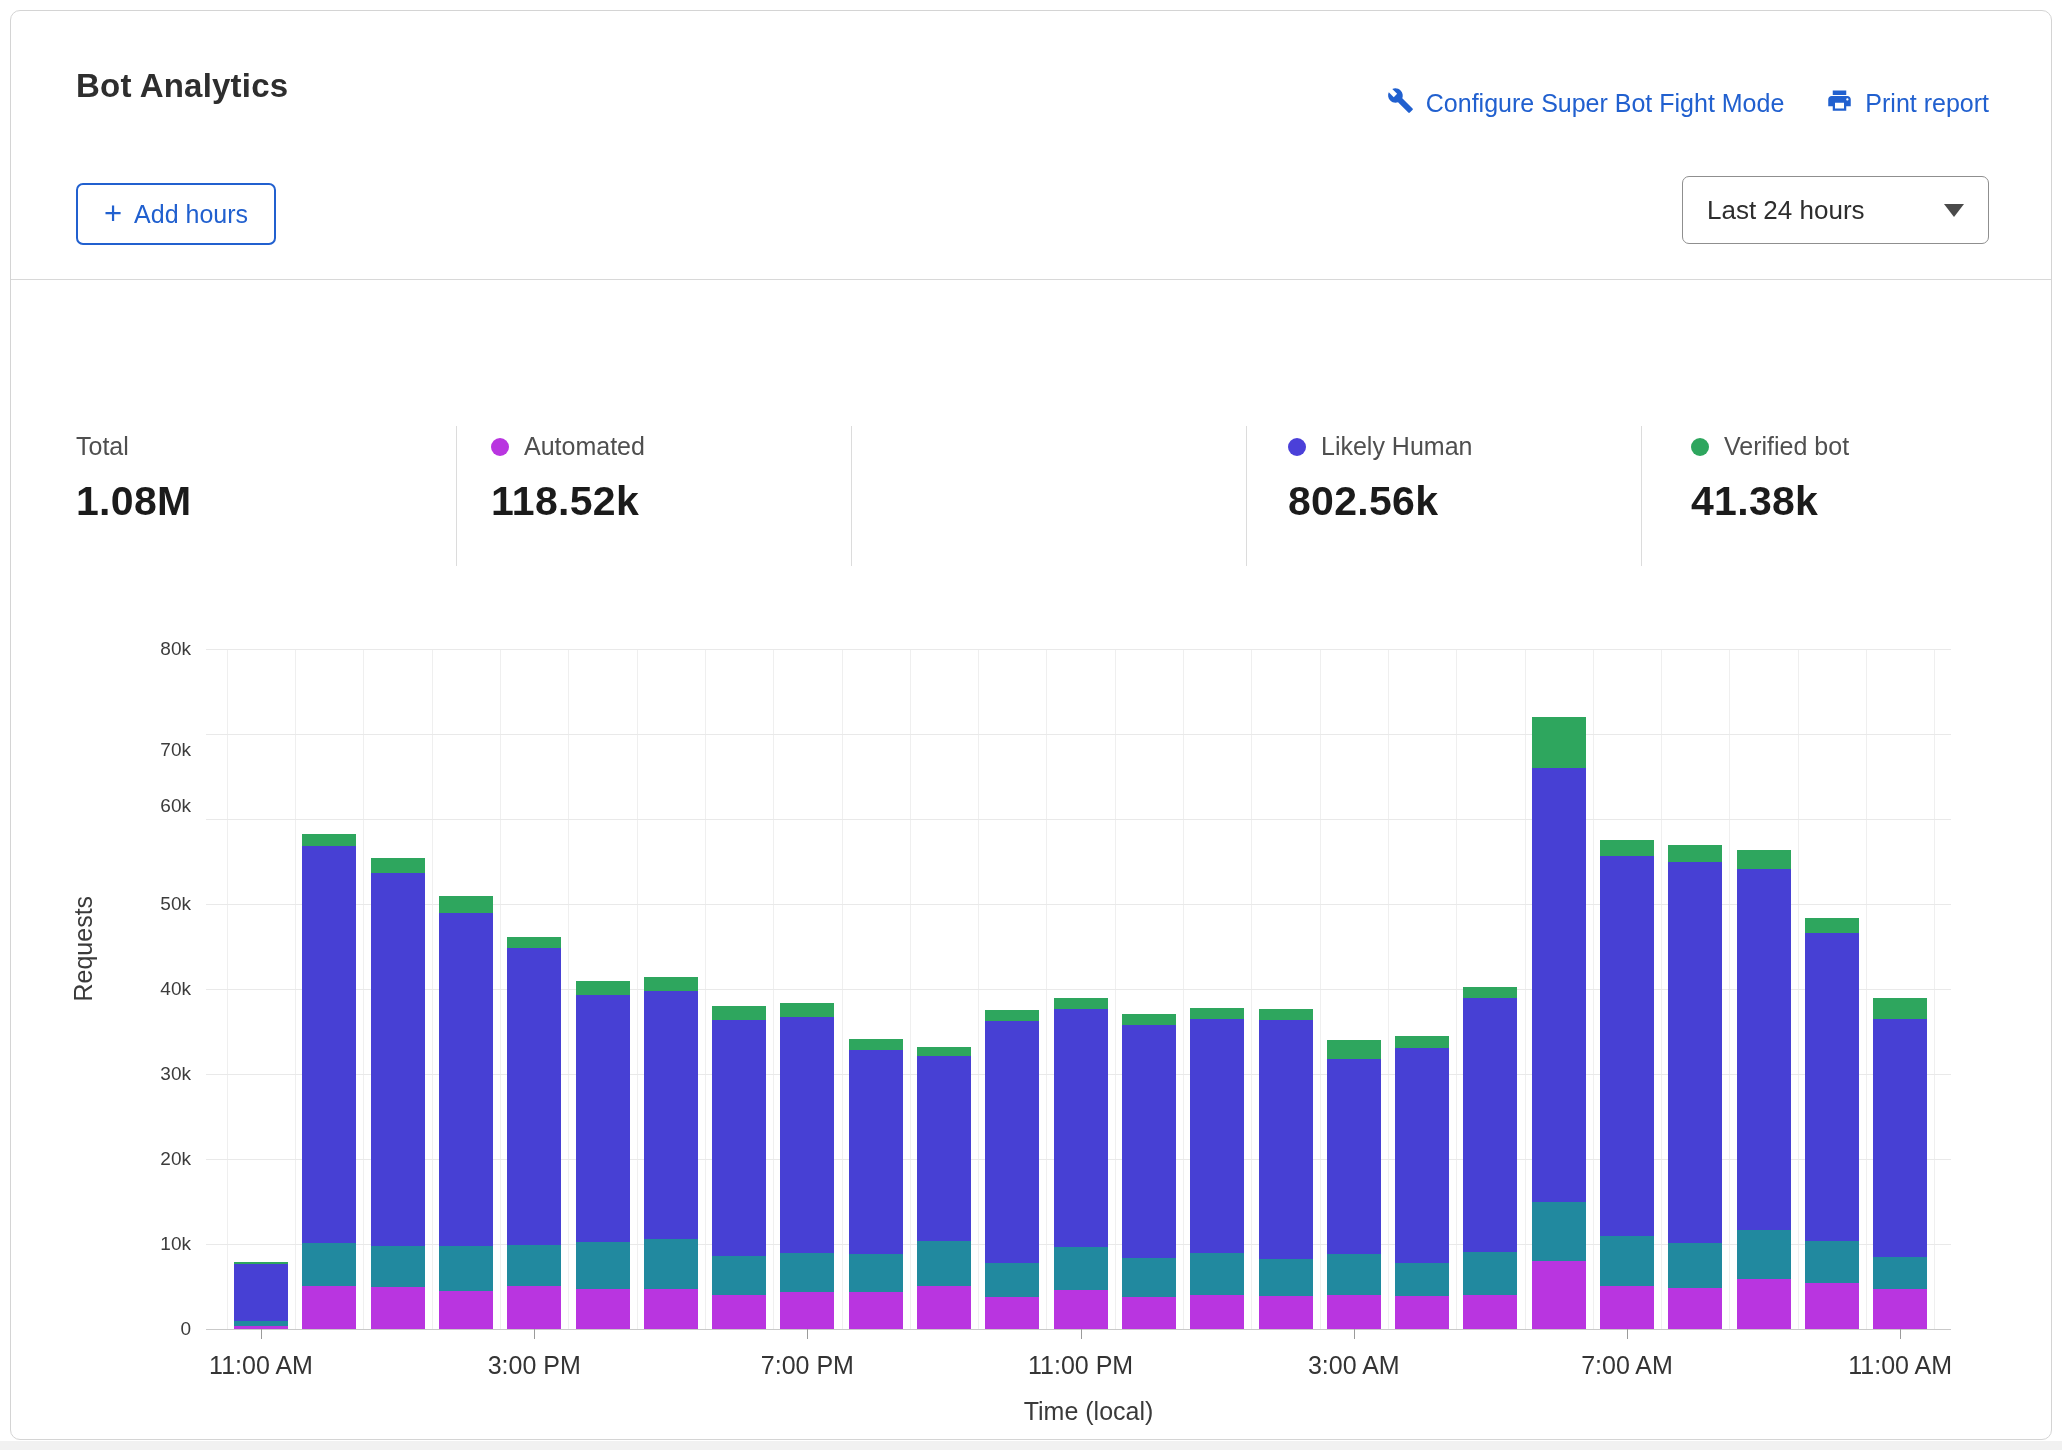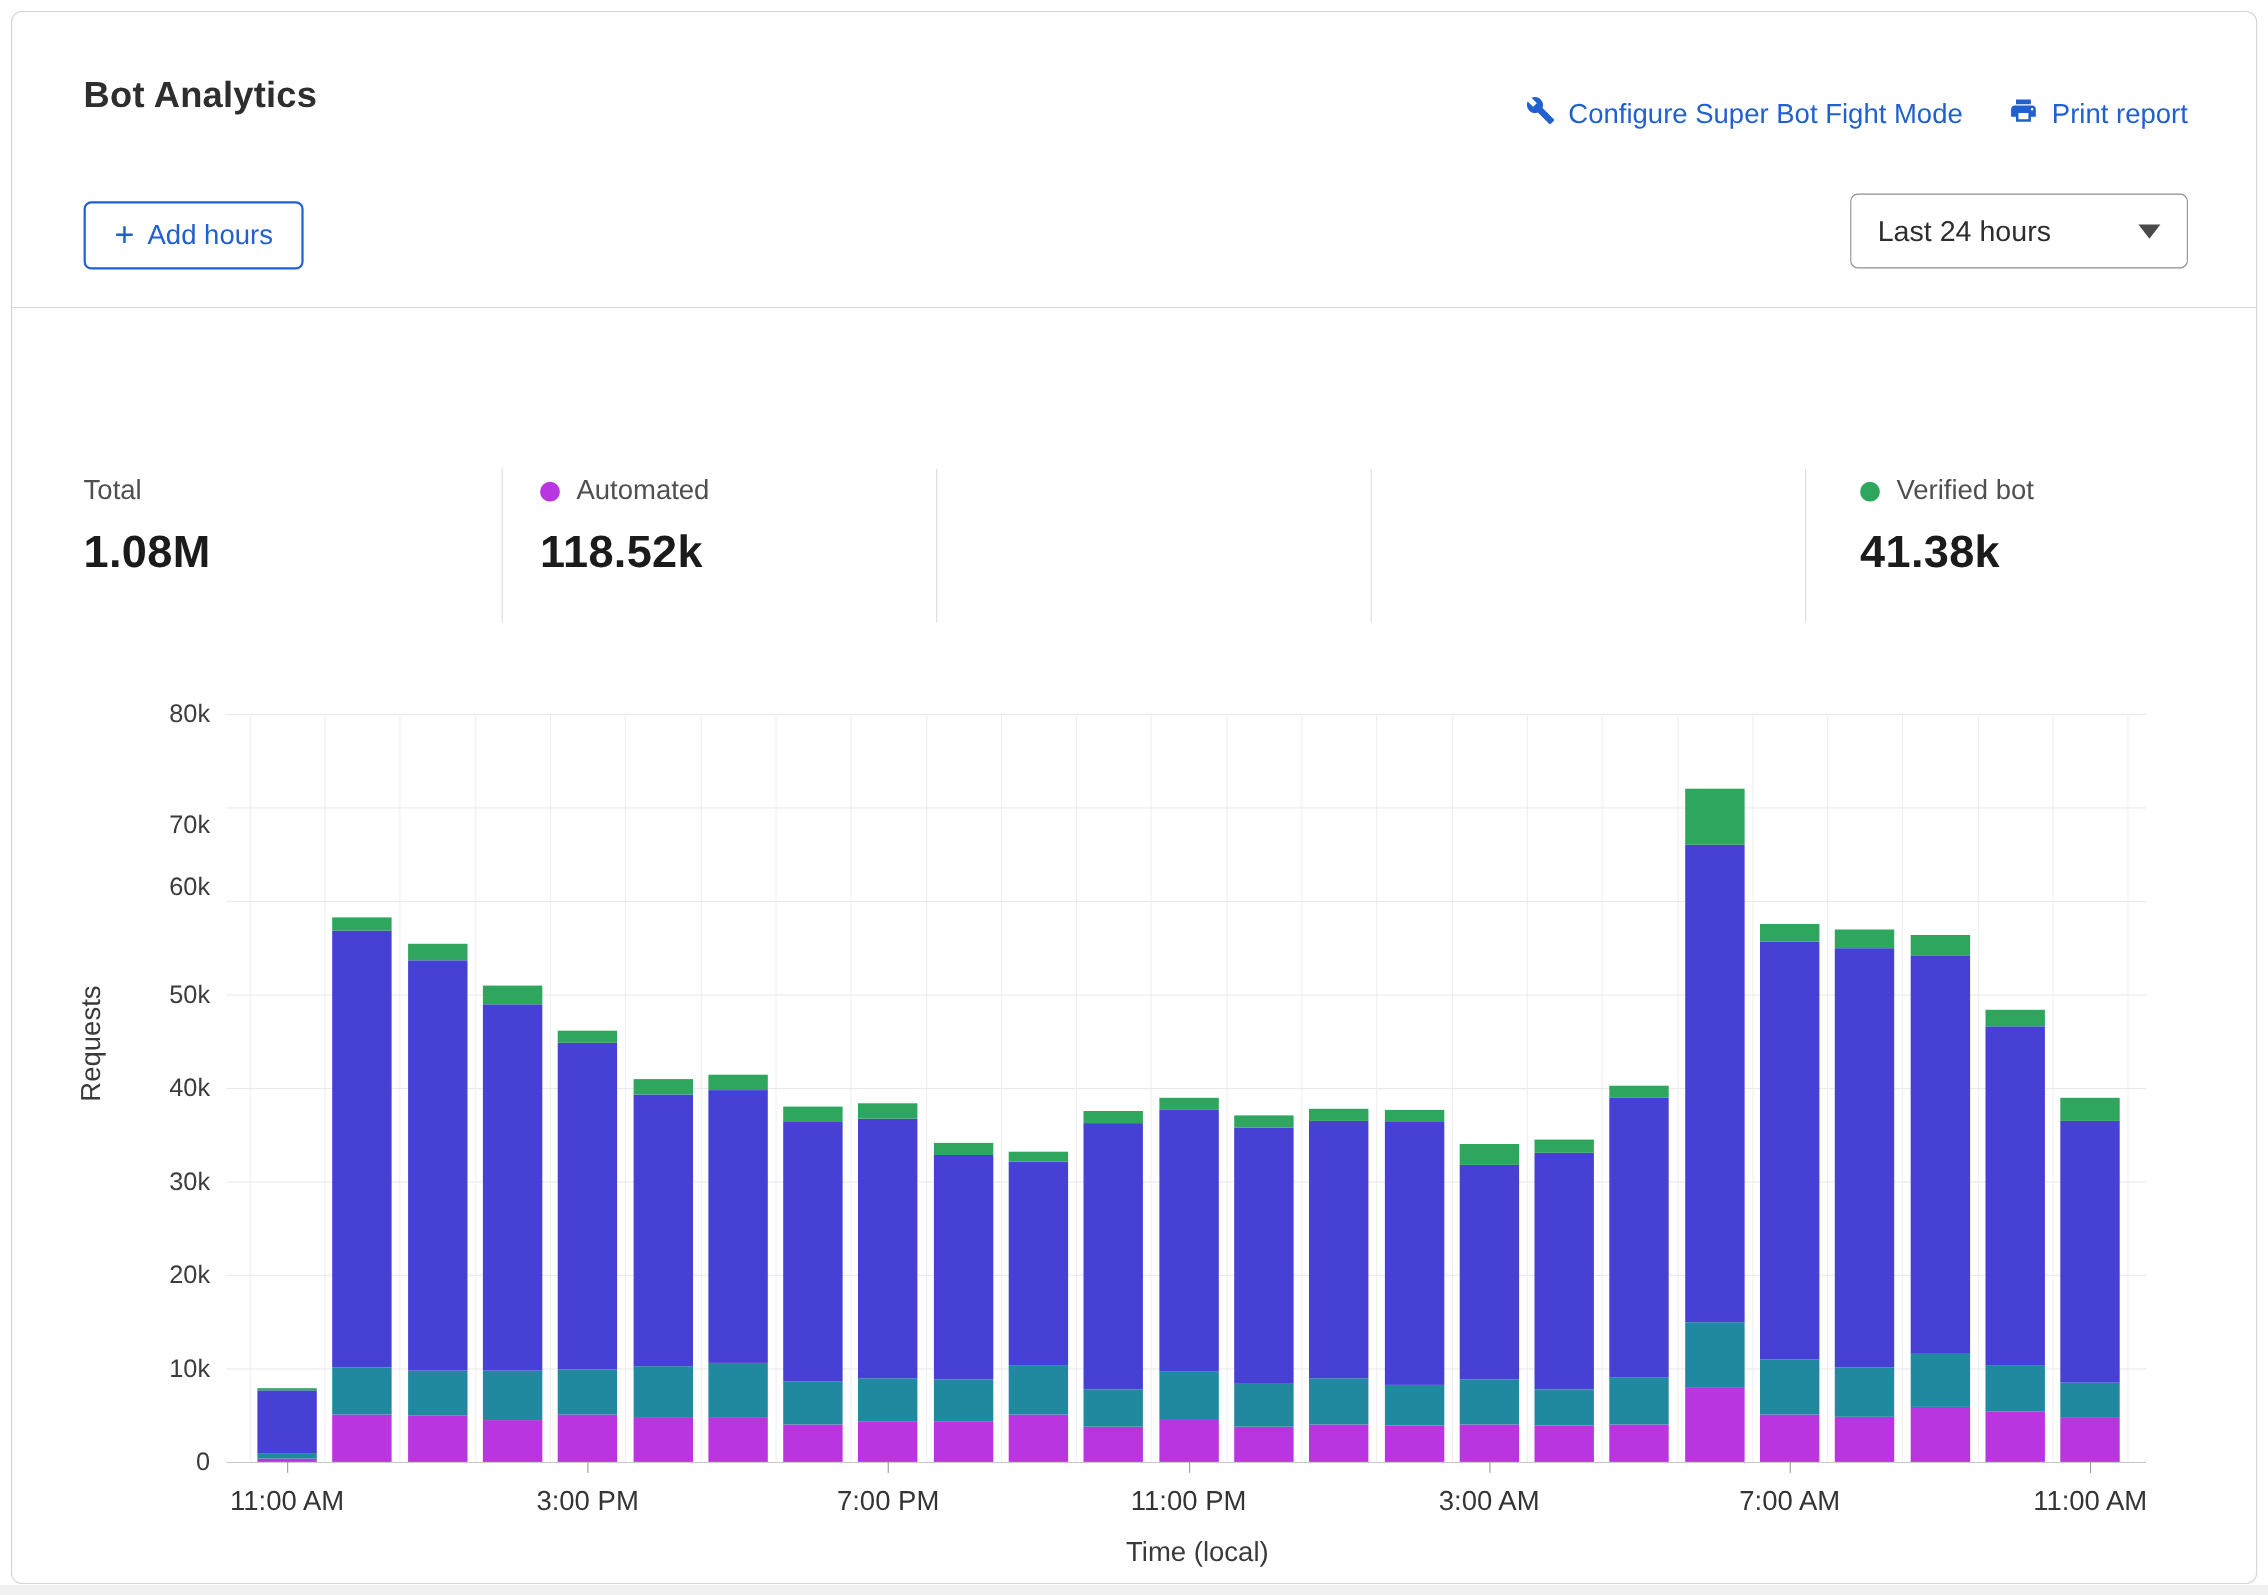--- a/index.html
+++ b/index.html
@@ -35,21 +35,21 @@
   .stat .dot { width:18px; height:18px; border-radius:50%; flex:0 0 auto; }
   .stat .val { margin-top:17px; font-size:41px; font-weight:700; color:#1b1b1b; letter-spacing:0.3px; }
   .stat-sep { position:absolute; top:0; width:0; height:140px; border-left:1.4px solid #dcdcdc; }
 
   
   .plot { position:absolute; left:195px; top:638px; width:1745px; height:680px; }
   .hgrid { position:absolute; left:0; width:100%; height:0; border-top:1.4px solid #e9e9e9; }
   .hgrid.zero { border-top-color:#c9c9c9; }
   .vgrid { position:absolute; top:0; height:100%; width:0; border-left:1.4px solid #efefef; }
   .bar-seg { position:absolute; }
-  .ytick-label { position:absolute; width:120px; text-align:right; font-size:23px; color:#3c3c3c; transform:translateY(-50%); }
+  .ytick-label { position:absolute; width:120px; text-align:right; font-size:19px; color:#3c3c3c; transform:translateY(-50%); }
   .ylabel { position:absolute; left:72px; top:976px; font-size:25px; color:#3a3a3a; transform:rotate(-90deg); transform-origin:left center; white-space:nowrap; }
   .xtick { position:absolute; width:0; height:10px; border-left:1.6px solid #9b9b9b; top:680px; }
   .xtick-label { position:absolute; top:702px; font-size:25px; color:#343434; transform:translateX(-50%); white-space:nowrap; }
   .xlabel { position:absolute; top:748px; font-size:25px; color:#3a3a3a; transform:translateX(-50%); white-space:nowrap; }
 </style>
 </head>
 <body>
 
 <div class="card">
 
@@ -97,20 +97,27 @@
     <div class="stat-sep" style="left:445px;"></div>
     <div class="stat" style="left:480px;">
       <div class="lab">
           <span class="dot" style="background: rgb(185, 53, 224);"></span>
           <span>Automated</span>
         </div>
       <div class="val">118.52k</div>
     </div>
     <div class="stat-sep" style="left:840px;"></div>
     <div class="stat-sep" style="left:1235px;"></div>
+    <div class="stat" style="left:1277px;">
+      <div class="lab">
+          <span class="dot" style="background: rgb(75, 64, 217);"></span>
+          <span>Likely Human</span>
+        </div>
+      <div class="val">802.56k</div>
+    </div>
     <div class="stat-sep" style="left:1630px;"></div>
     <div class="stat" style="left:1680px;">
       <div class="lab">
           <span class="dot" style="background: rgb(46, 166, 94);"></span>
           <span>Verified bot</span>
         </div>
       <div class="val">41.38k</div>
     </div>
   </div>
 

